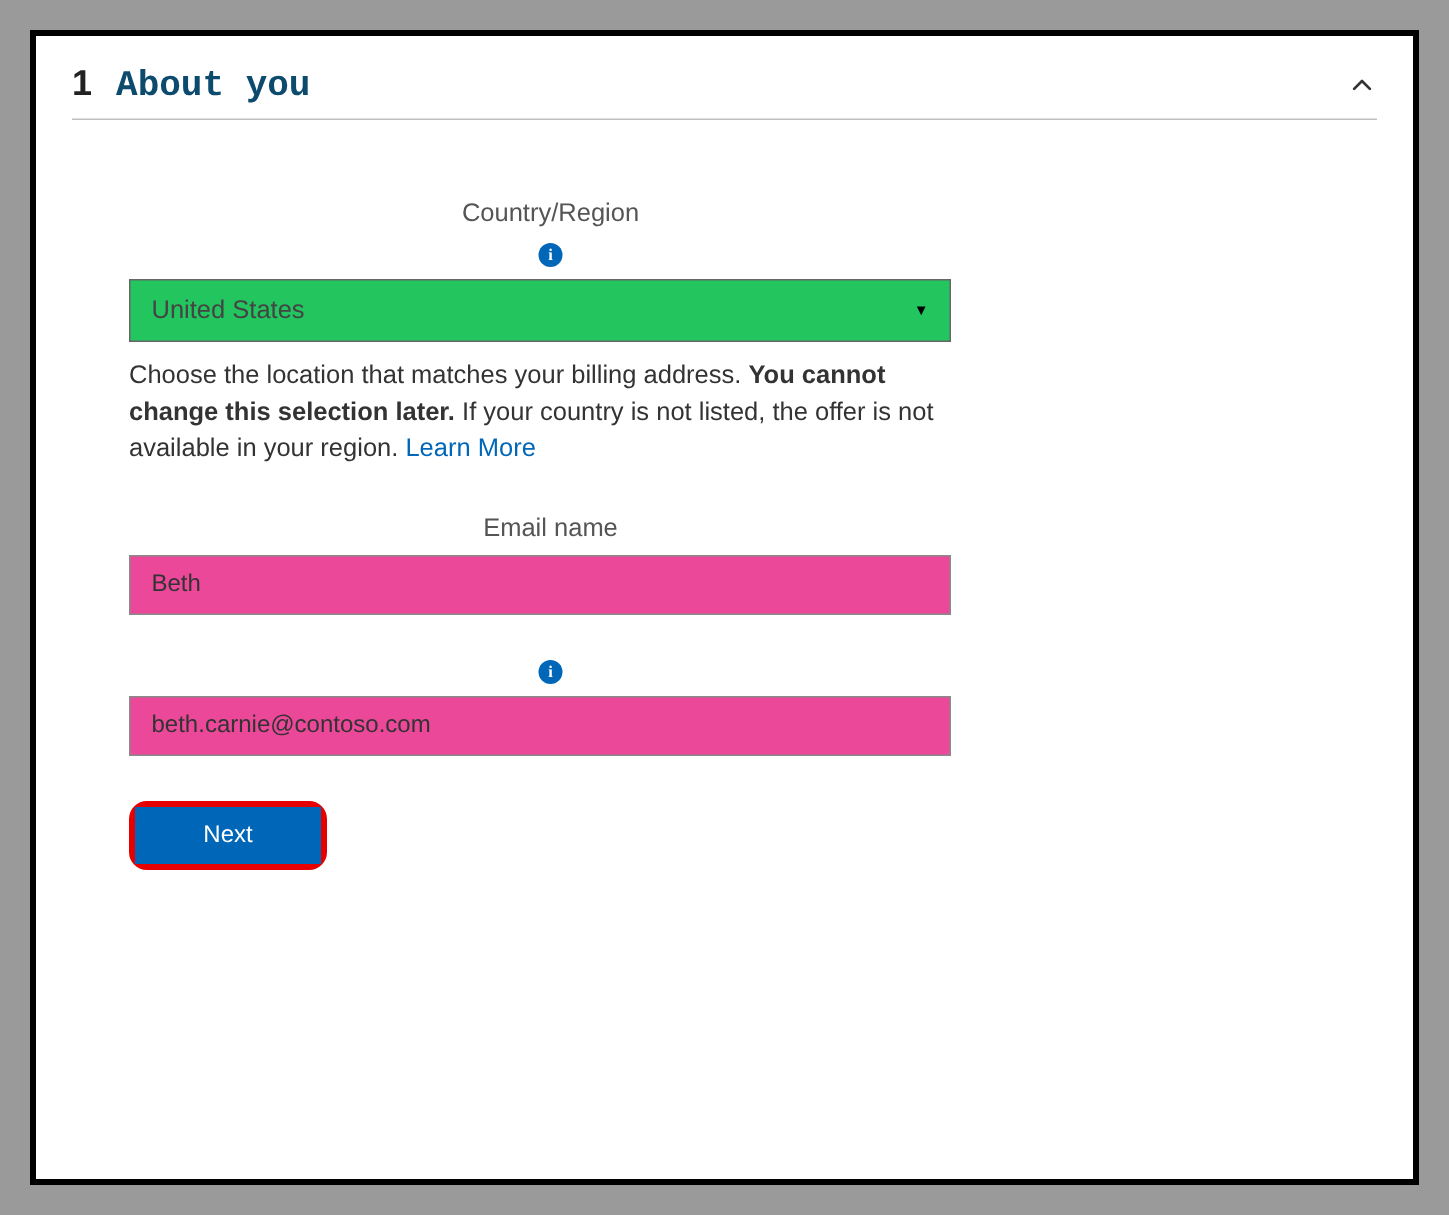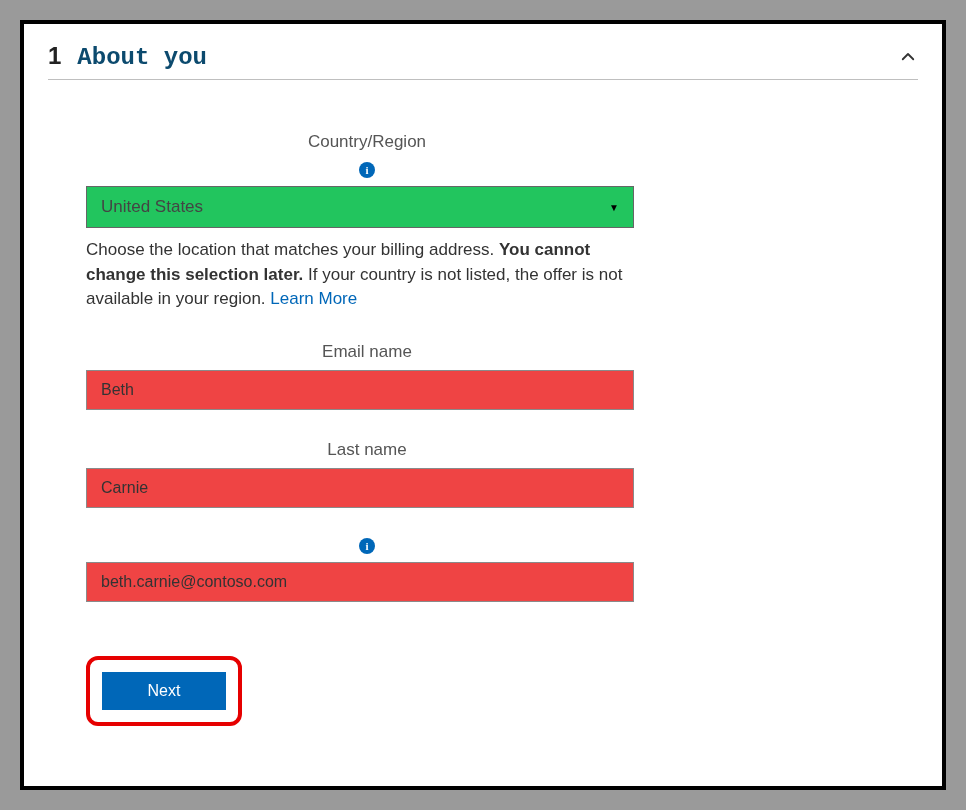--- a/index.html
+++ b/index.html
@@ -111,21 +111,21 @@
     }
     .help-text .bold { font-weight: 700; }
     .help-text .link { color: #0067b8; cursor: pointer; }
     .text-input {
       border: 1px solid #8a8a8a;
       height: 40px;
       width: 548px;
       padding: 0 14px;
       font-size: 16px;
       color: #333;
-      background: #ef4444;
+      background: #ec4899;
       font-family: inherit;
     }
     .text-input.focus {
       border: 1px solid #0067b8;
     }
     .field-group {
       margin-top: 30px;
     }
     .btn-primary {
       background: #0067b8;
@@ -133,23 +133,22 @@
       border: none;
       height: 38px;
       width: 124px;
       font-size: 16px;
       cursor: pointer;
       font-family: inherit;
     }
     .btn-highlight {
       border: 4px solid #e60000;
       border-radius: 12px;
-      padding: 12px;
+      padding: 0;
       display: inline-block;
-      margin-top: 24px;
     }
   </style>
 </head>
 <body>
 
 <div class="outer-frame">
   <div class="panel">
 
     <div class="section-header">
       <div class="section-head-left">
@@ -180,26 +179,20 @@
 
       
       <div class="field-group">
         <div class="field-label">
           <span>Email name</span>
         </div>
         <input type="text" class="text-input" value="Beth" style="">
       </div>
 
       
-      <div class="field-group">
-        <div class="field-label">
-          <span>Last name</span>
-        </div>
-        <input type="text" class="text-input" value="Carnie" style="">
-      </div>
 
       
       <div class="field-group">
         <div class="field-label">
           <span class="info-icon">i</span>
         </div>
         <input type="text" class="text-input" value="beth.carnie@contoso.com" style="">
       </div>
 
       

